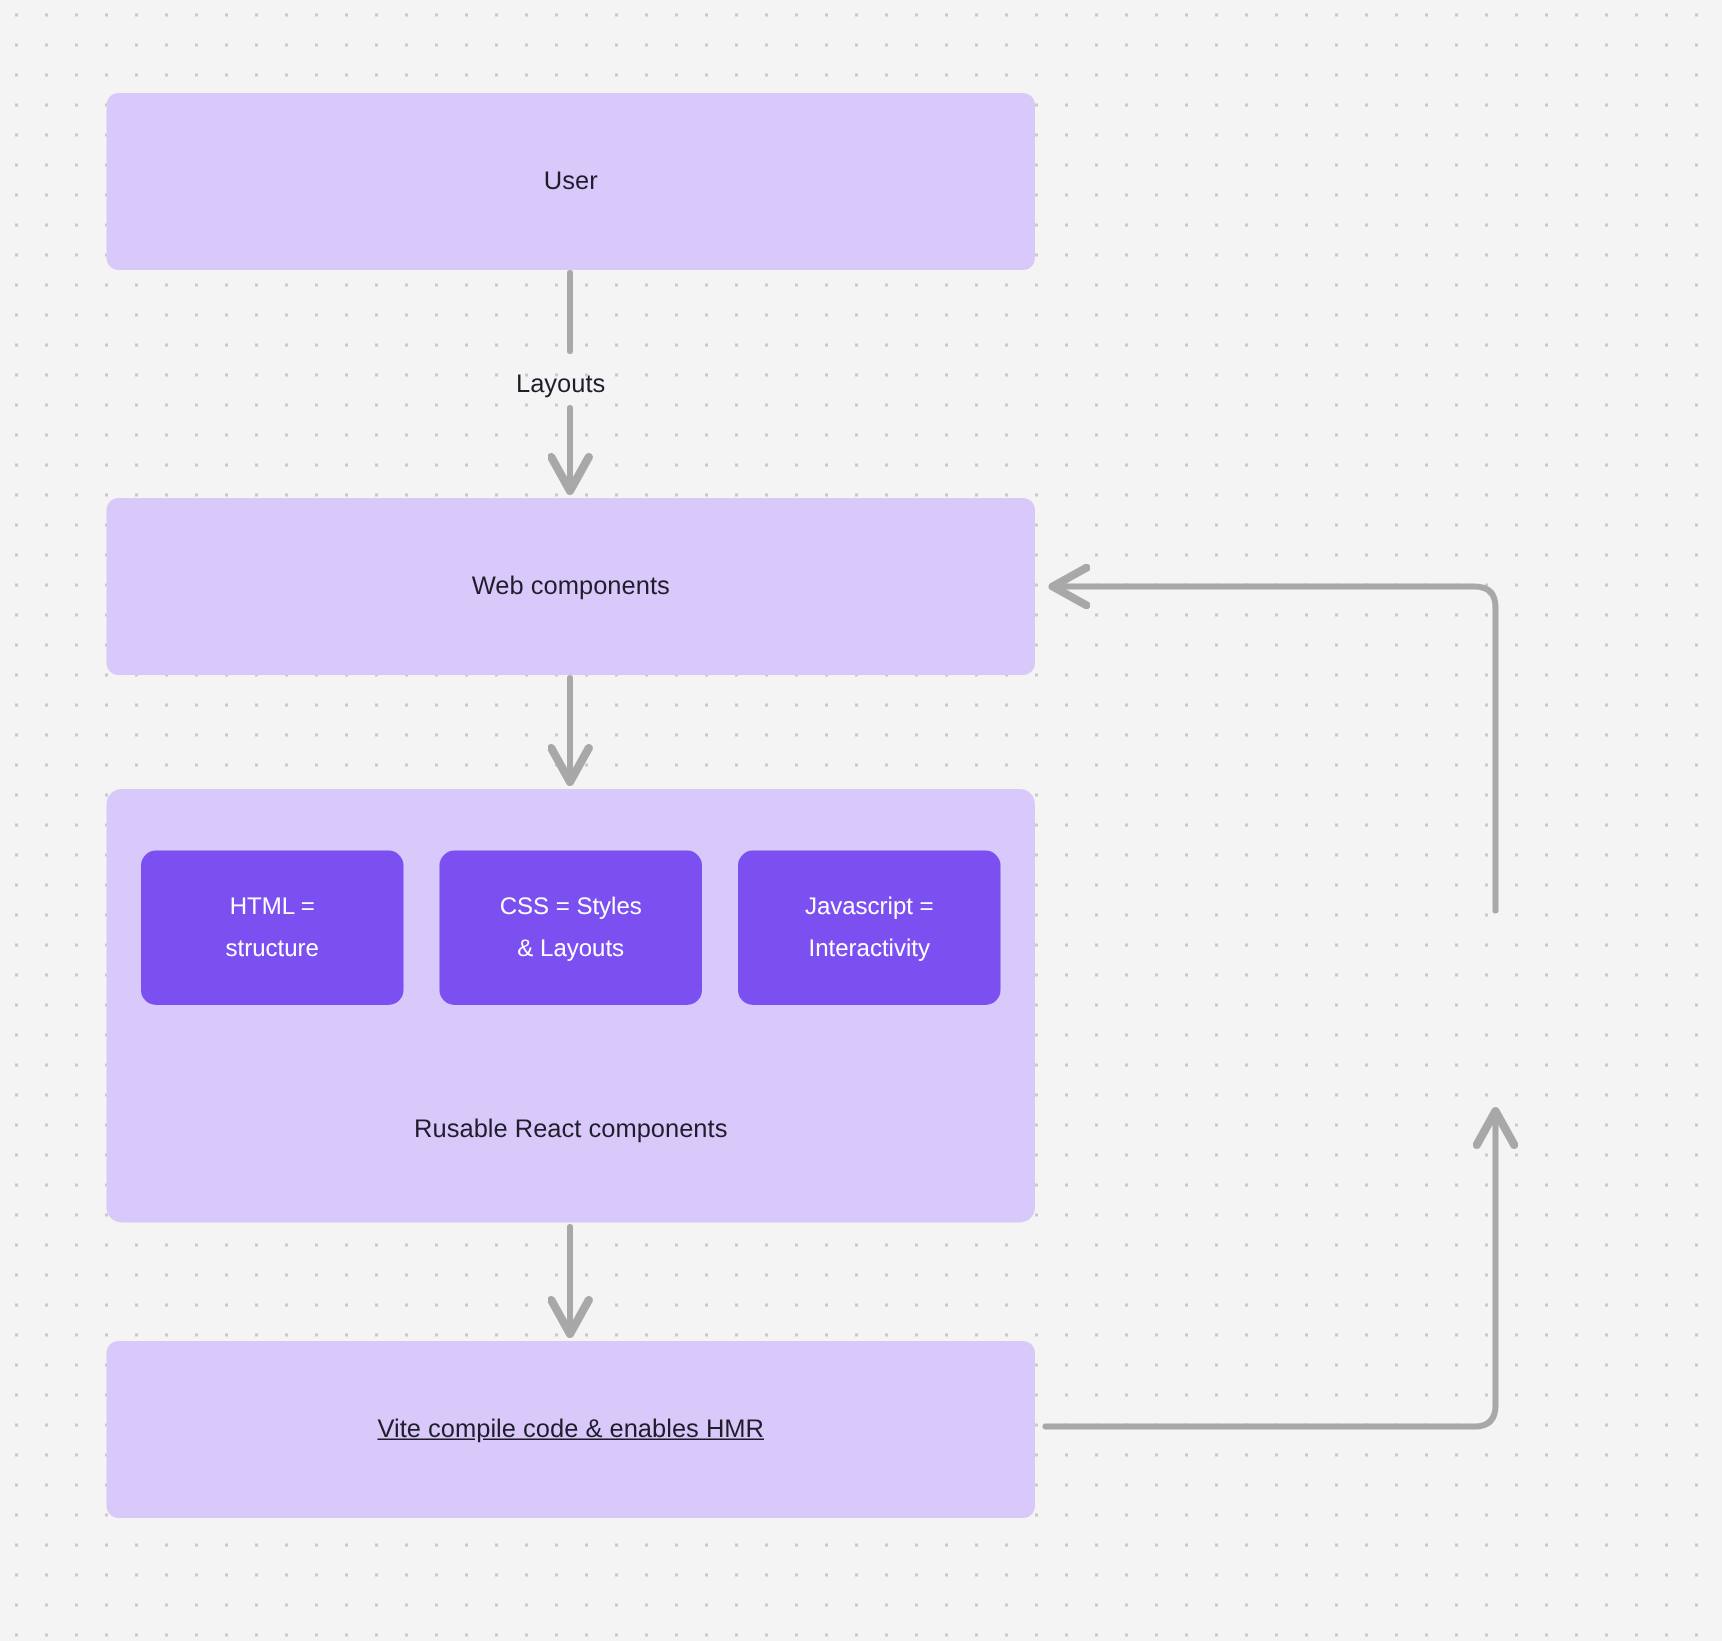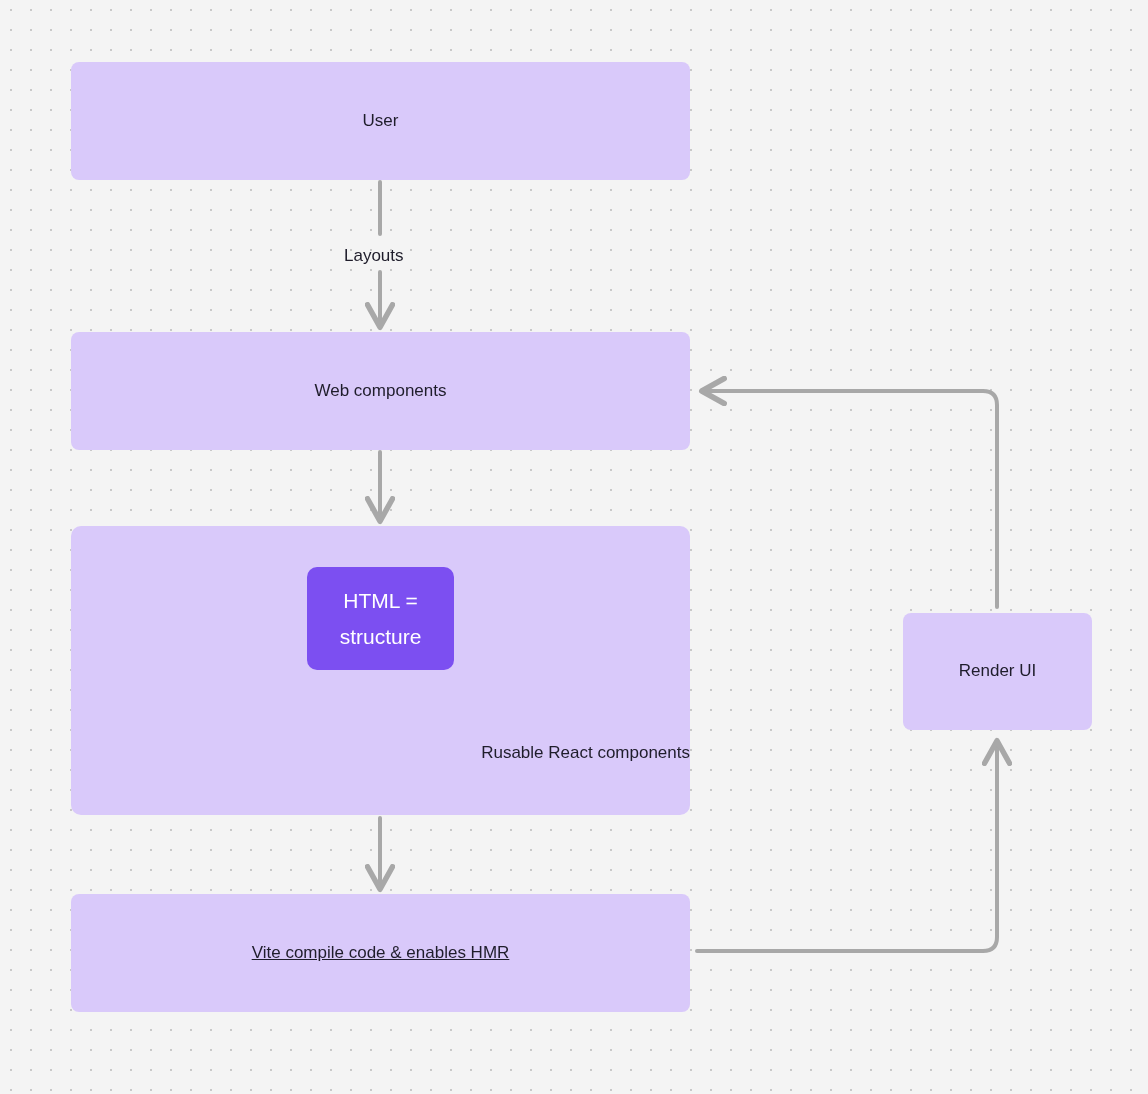--- a/index.html
+++ b/index.html
@@ -92,41 +92,41 @@
     left: 0;
     top: 41px;
     width: 619px;
     display: flex;
     justify-content: center;
     gap: 24px;
   }
 
   .sub-node {
     box-sizing: border-box;
-    width: 147px;
+    width: 175px;
     height: 103px;
     background: #7c4ff1;
     border-radius: 10px;
     color: #ffffff;
-    font-size: 21px;
+    font-size: 16px;
     line-height: 1.7;
     display: flex;
     align-items: center;
     justify-content: center;
     text-align: center;
     padding: 0 8px;
     white-space: pre-line;
   }
 
   .sub-caption {
     position: absolute;
     left: 0;
     top: 216px;
     width: 619px;
-    text-align: right;
+    text-align: center;
     font-size: 17px;
     color: #1f1d2b;
   }
 
   .edge-label {
     position: absolute;
     font-size: 17px;
     color: #1f1d2b;
     white-space: nowrap;
   }
@@ -172,25 +172,30 @@
   <div class="node node-webapp">
     <span>Web components</span>
   </div>
 
   <div class="node node-components">
     <div class="sub-row">
       <div class="sub-node">
         <span>HTML =
 structure</span>
       </div>
+      <div class="sub-node">
+        <span>CSS = Styles
+&amp; Layouts</span>
+      </div>
+      <div class="sub-node">
+        <span>Javascript =
+Interactivity</span>
+      </div>
     </div>
     <div class="sub-caption">Rusable React components</div>
   </div>
 
   <div class="node node-vite">
     <span>Vite compile code &amp; enables HMR</span>
   </div>
 
-  <div class="node node-render">
-    <span>Render UI</span>
-  </div>
 
 </div>
 
 </body></html>

